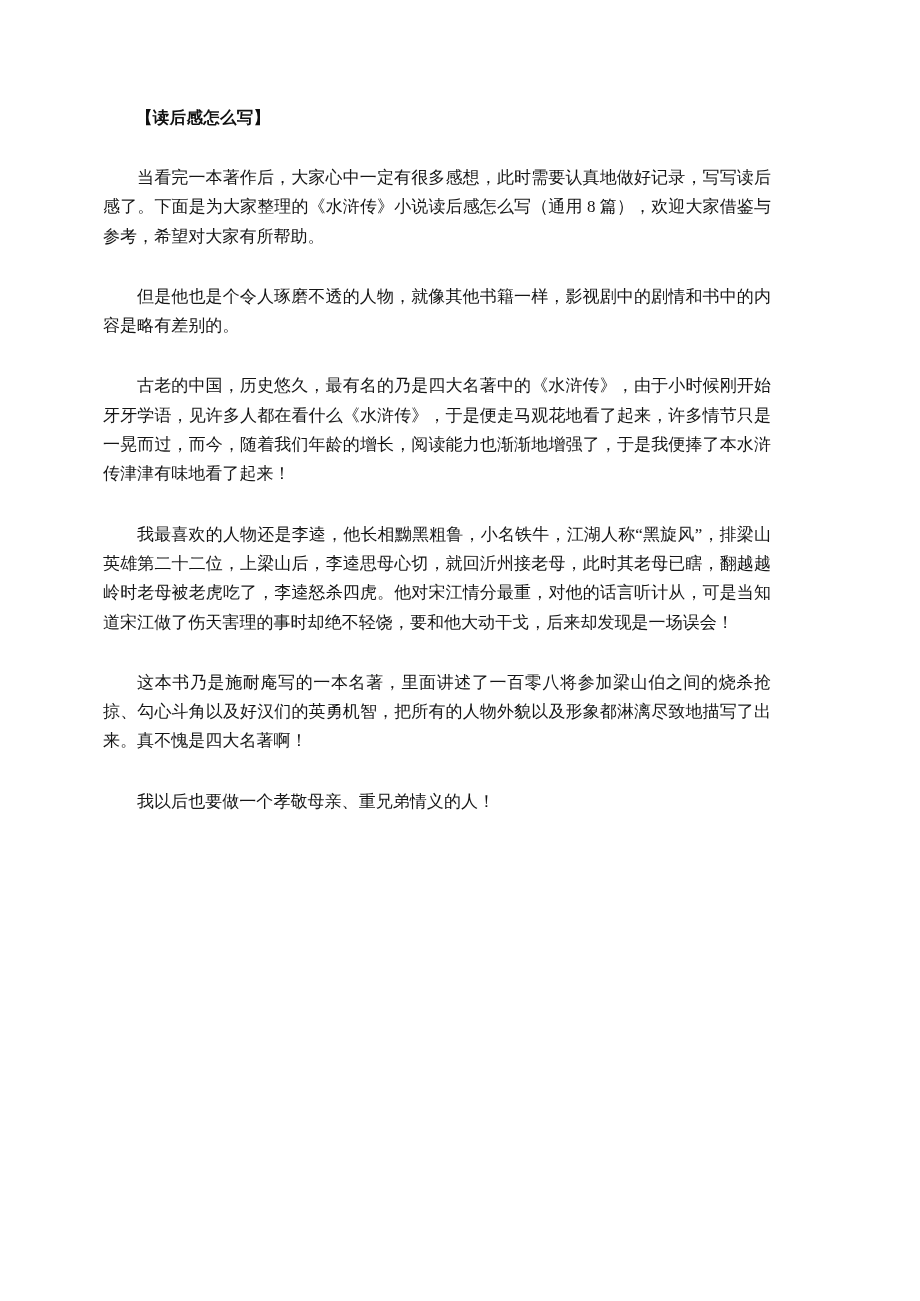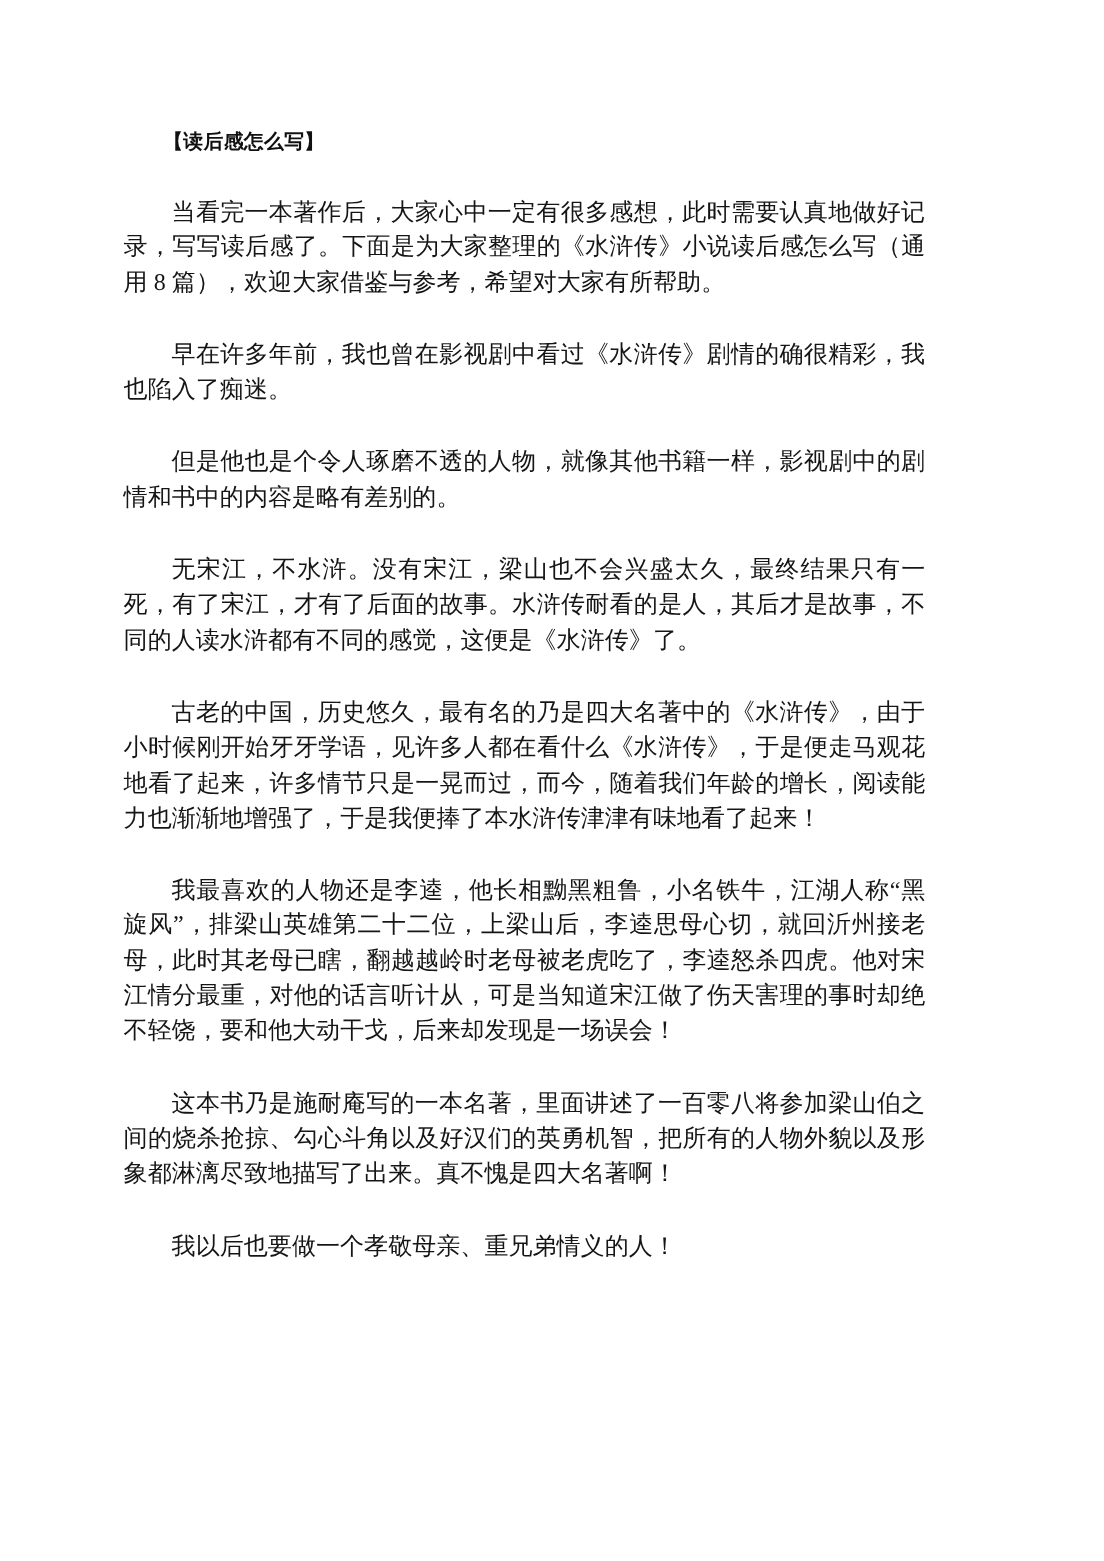--- a/index.html
+++ b/index.html
@@ -35,21 +35,21 @@
     font-size: 16.5px;
     font-weight: bold;
     line-height: 29px;
     text-indent: 2em;
     letter-spacing: 0.3px;
     margin: 0 0 0 0;
     color: #101010;
   }
 
   .para {
-    font-size: 20px;
+    font-size: 17px;
     line-height: 29.3px;
     text-indent: 2em;
     text-align: justify;
     text-justify: inter-ideograph;
     margin: 0;
     padding-top: 31px;
     color: #151515;
     letter-spacing: 0.05px;
     word-break: break-all;
   }
@@ -60,22 +60,20 @@
 </style>
 </head>
 <body>
 
 <div class="page">
   <div class="content">
 
     <p class="doc-title">【读后感怎么写】</p>
 
     <p class="para">当看完一本著作后，大家心中一定有很多感想，此时需要认真地做好记录，写写读后感了。下面是为大家整理的《水浒传》小说读后感怎么写（通用 8 篇），欢迎大家借鉴与参考，希望对大家有所帮助。</p>
-    <p class="para">早在许多年前，我也曾在影视剧中看过《水浒传》剧情的确很精彩，我也陷入了痴迷。</p>
     <p class="para">但是他也是个令人琢磨不透的人物，就像其他书籍一样，影视剧中的剧情和书中的内容是略有差别的。</p>
-    <p class="para">无宋江，不水浒。没有宋江，梁山也不会兴盛太久，最终结果只有一死，有了宋江，才有了后面的故事。水浒传耐看的是人，其后才是故事，不同的人读水浒都有不同的感觉，这便是《水浒传》了。</p>
     <p class="para">古老的中国，历史悠久，最有名的乃是四大名著中的《水浒传》，由于小时候刚开始牙牙学语，见许多人都在看什么《水浒传》，于是便走马观花地看了起来，许多情节只是一晃而过，而今，随着我们年龄的增长，阅读能力也渐渐地增强了，于是我便捧了本水浒传津津有味地看了起来！</p>
     <p class="para">我最喜欢的人物还是李逵，他长相黝黑粗鲁，小名铁牛，江湖人称“黑旋风”，排梁山英雄第二十二位，上梁山后，李逵思母心切，就回沂州接老母，此时其老母已瞎，翻越越岭时老母被老虎吃了，李逵怒杀四虎。他对宋江情分最重，对他的话言听计从，可是当知道宋江做了伤天害理的事时却绝不轻饶，要和他大动干戈，后来却发现是一场误会！</p>
     <p class="para">这本书乃是施耐庵写的一本名著，里面讲述了一百零八将参加梁山伯之间的烧杀抢掠、勾心斗角以及好汉们的英勇机智，把所有的人物外貌以及形象都淋漓尽致地描写了出来。真不愧是四大名著啊！</p>
     <p class="para">我以后也要做一个孝敬母亲、重兄弟情义的人！</p>
 
   </div>
 </div>
 
 </body></html>

